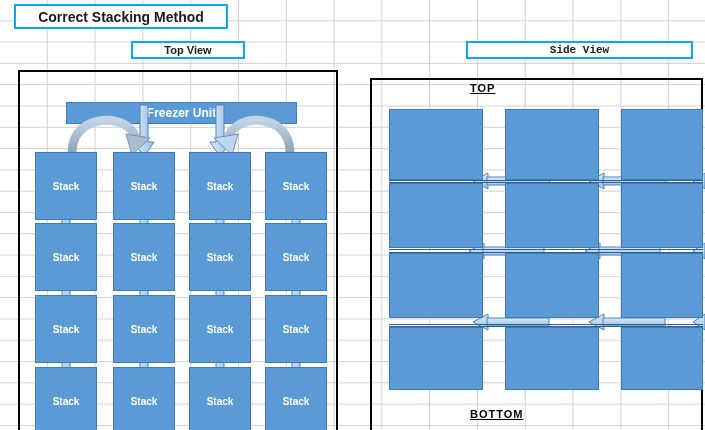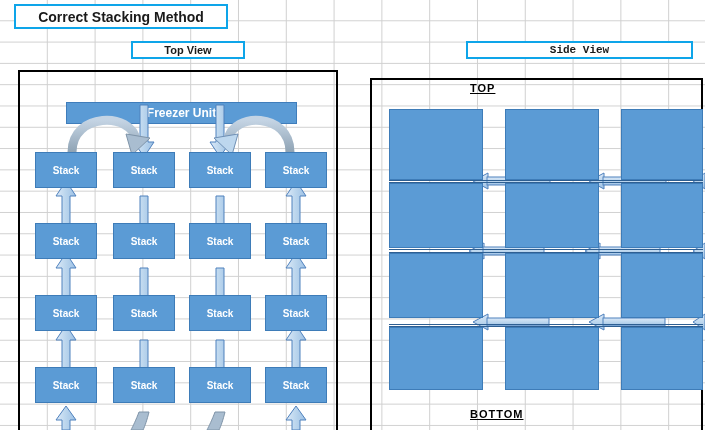--- a/index.html
+++ b/index.html
@@ -48,21 +48,21 @@
   #freezer-unit{
     position:absolute;left:66px;top:86px;width:231px;height:22px;
     background:#5b9bd5;border:1px solid #3f7dbb;box-sizing:border-box;
     display:flex;align-items:center;justify-content:center;
     color:#ffffff;font-size:12px;font-weight:bold;margin-top:16px;
   }
 
   
   .stack{
     position:absolute;
-    width:62px;height:36px;
+    width:62px;height:68px;
     background:#5b9bd5;
     border:1px solid #3e7cb8;
     box-sizing:border-box;
     display:flex;align-items:center;justify-content:center;
     color:#ffffff;font-size:10px;font-weight:bold;
     z-index:5;
   }
 
   
   .sideblk{

